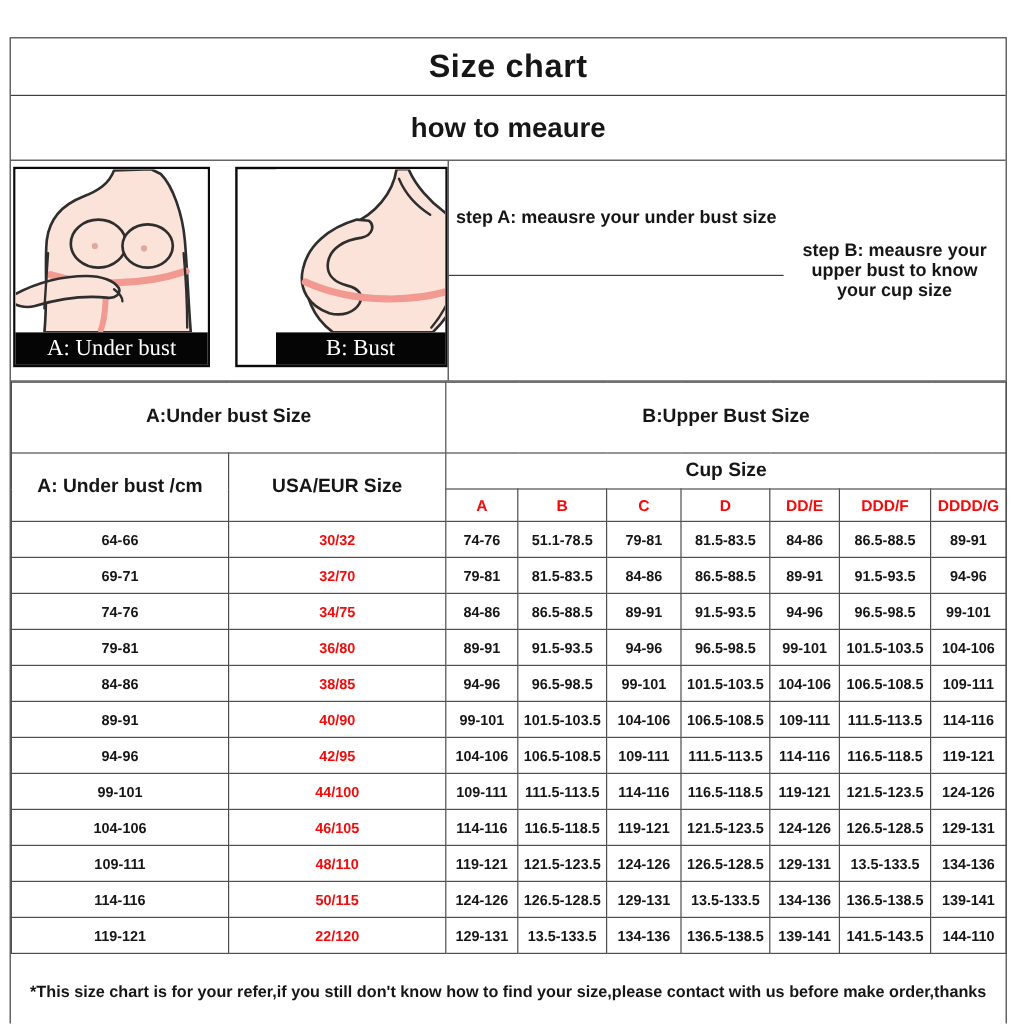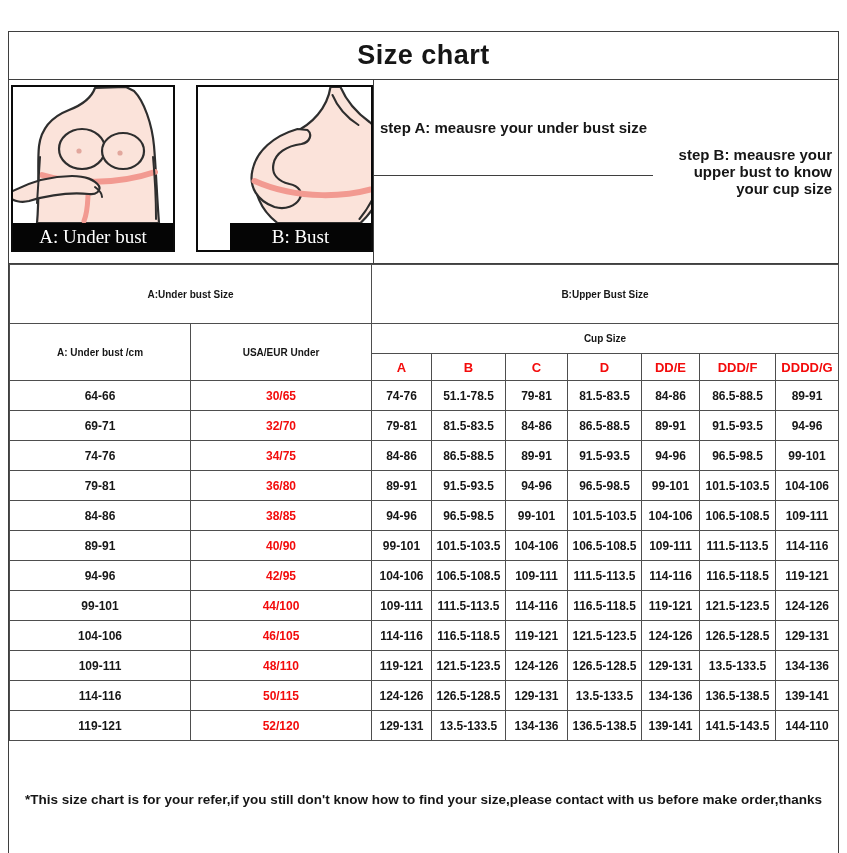--- a/index.html
+++ b/index.html
@@ -25,26 +25,26 @@
   .figure-box.a{width:172px;} .figure-box.b{width:184px;padding-left:32px;}
   .figure-art{flex:1; overflow:hidden; background:#fff;}
   .figure-art svg{display:block; width:100%; height:100%;}
   .caption-bar{height:27px; background:var(--capbg); color:#fff;
                font-family:"Liberation Serif","DejaVu Serif",serif; font-size:19px;
                display:flex; align-items:center; justify-content:center;}
   .steps-panel{flex:1; border-left:1px solid var(--frame); display:flex; flex-direction:row;}
   .step-cell{display:flex; align-items:center; justify-content:center;
              font-weight:bold; font-size:15px; text-align:center; padding:0 6px;}
   .step-a{height:96px; border-bottom:1px solid var(--frame);}
-  .step-b{flex:1;text-align:right;}
+  .step-b{flex:1;}
 
   table.size-table{width:100%; border-collapse:collapse; table-layout:fixed;}
   table.size-table td{border:1px solid var(--grid); text-align:center; vertical-align:middle;
                       font-weight:bold; font-size:12px; padding:0 1px; overflow:hidden;}
-  table.size-table td.hdr{font-size:10px;}
+  table.size-table td.hdr{font-size:16px;}
   tr.h1-row td{height:59px;}
   tr.h2-row td{height:30px;}
   tr.cup-row td{height:27px; color:var(--red); font-size:13px;}
   tr.size-row td{height:30px;}
   td.red{color:var(--red);}
 
   .skin{fill:var(--skin); stroke:#2e2e2e; stroke-width:2.2; stroke-linejoin:round;}
   .outline{fill:none; stroke:#2e2e2e; stroke-width:2; stroke-linecap:round;}
   .tapeline{fill:none; stroke:var(--tape); stroke-linecap:round;}
   .nip{fill:#e2a79d; stroke:none;}
@@ -55,20 +55,23 @@
 </head>
 <body>
 
 <div class="canvas">
   <div class="frame">
 
     <div class="title-band">
       <h1>Size chart</h1>
     </div>
 
+    <div class="subtitle-band">
+      <h2>how to meaure</h2>
+    </div>
 
     <div class="howto-row">
       <div class="images-panel">
 
         <div class="figure-box a">
           <div class="figure-art">
             <svg viewBox="0 0 168 136" preserveAspectRatio="xMidYMid slice">
               <path class="skin" d="M86,1 C82,12 73,18 60,23 C42,30 32,43 30,59 C28,78 31,102 28,136 L150,136 C148,112 147,82 145,59 C143,37 135,14 125,4 L117,0 Z"></path>
               <ellipse class="skin" cx="73" cy="62" rx="23" ry="20"></ellipse>
               <ellipse class="skin" cx="114" cy="64" rx="21" ry="18"></ellipse>
@@ -117,37 +120,37 @@
           <col style="width:76px">
           <col style="width:63px">
       </colgroup>
       <tbody>
         <tr class="h1-row">
           <td colspan="2" class="hdr">A:Under bust Size</td>
           <td colspan="7" class="hdr">B:Upper Bust Size</td>
         </tr>
         <tr class="h2-row">
           <td rowspan="2" class="hdr">A: Under bust /cm</td>
-          <td rowspan="2" class="hdr">USA/EUR Under</td>
+          <td rowspan="2" class="hdr">USA/EUR Size</td>
           <td colspan="7" class="hdr">Cup Size</td>
         </tr>
         <tr class="cup-row">
             <td>A</td>
             <td>B</td>
             <td>C</td>
             <td>D</td>
             <td>DD/E</td>
             <td>DDD/F</td>
             <td>DDDD/G</td>
           </tr>
         </tbody>
         <tbody>
           <tr class="size-row">
             <td>64-66</td>
-            <td class="red">30/65</td>
+            <td class="red">30/32</td>
             <td>74-76</td>
             <td>51.1-78.5</td>
             <td>79-81</td>
             <td>81.5-83.5</td>
             <td>84-86</td>
             <td>86.5-88.5</td>
             <td>89-91</td>
           </tr>
           <tr class="size-row">
             <td>69-71</td>
@@ -254,21 +257,21 @@
             <td>124-126</td>
             <td>126.5-128.5</td>
             <td>129-131</td>
             <td>13.5-133.5</td>
             <td>134-136</td>
             <td>136.5-138.5</td>
             <td>139-141</td>
           </tr>
           <tr class="size-row">
             <td>119-121</td>
-            <td class="red">52/120</td>
+            <td class="red">22/120</td>
             <td>129-131</td>
             <td>13.5-133.5</td>
             <td>134-136</td>
             <td>136.5-138.5</td>
             <td>139-141</td>
             <td>141.5-143.5</td>
             <td>144-110</td>
           </tr>
         </tbody>
 

